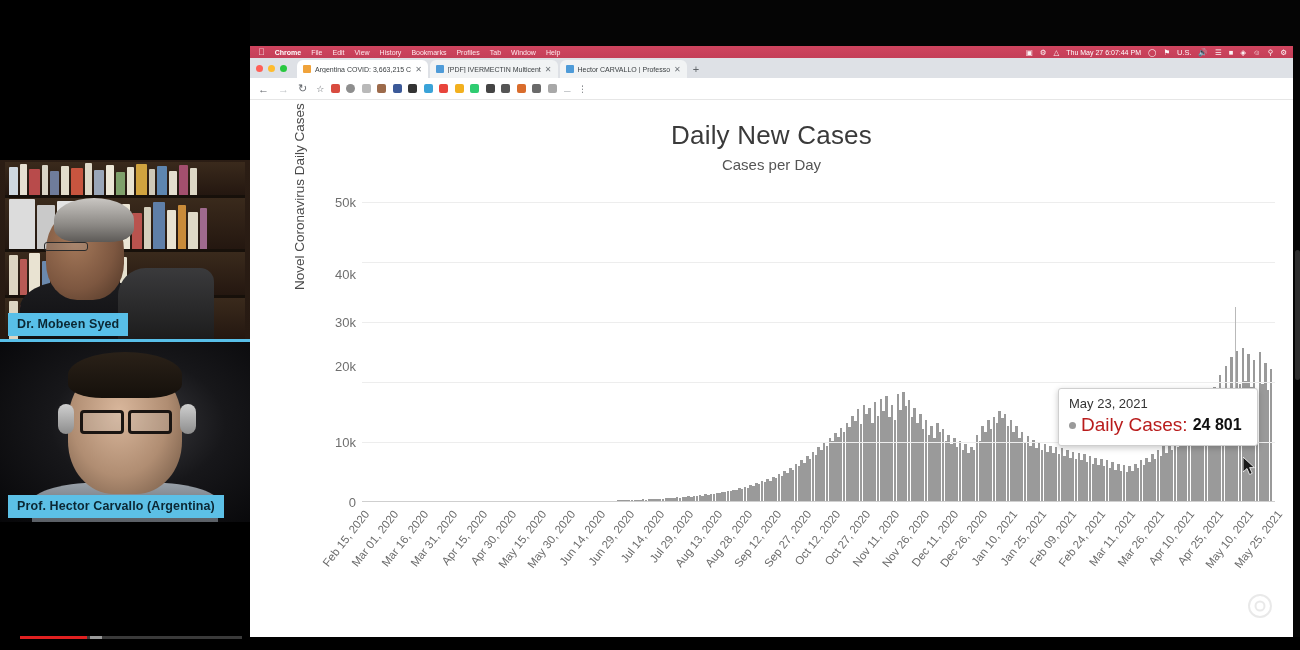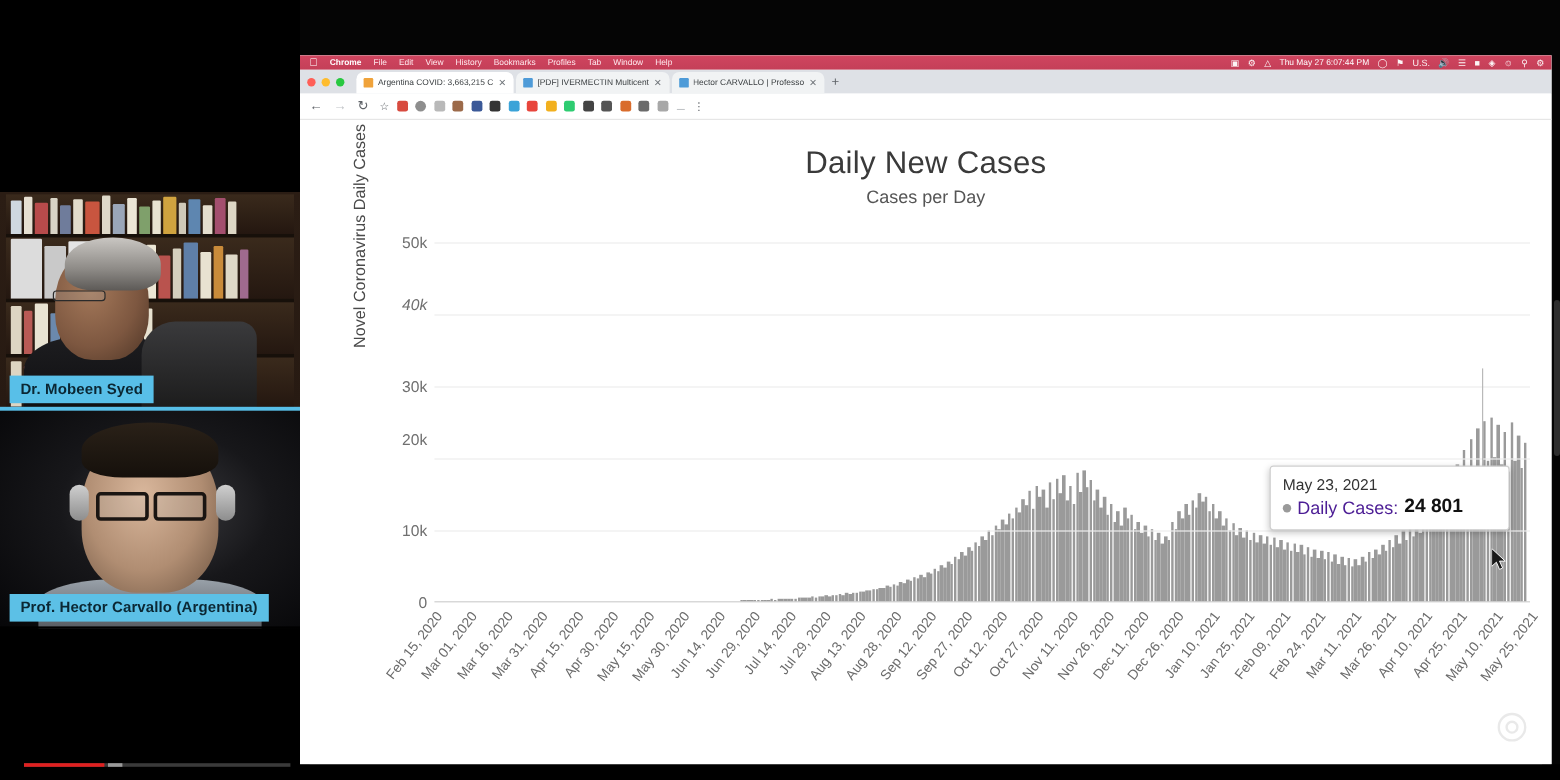--- a/index.html
+++ b/index.html
@@ -212,21 +212,21 @@
   
   #tooltip {
     position: absolute; left: 800px; top: 186px; width: 200px;
     background: #fff; border: 1px solid #cfcfcf; border-radius: 3px;
     box-shadow: 0 2px 6px rgba(0,0,0,.22);
     padding: 7px 10px 9px 10px; z-index: 40;
   }
   #tt-date { font-size: 13px; color: #333; }
   #tt-row { display: flex; align-items: center; gap: 5px; margin-top: 3px; }
   #tt-dot { width: 7px; height: 7px; border-radius: 50%; background: #9a9a9a; }
-  #tt-label { font-size: 15px; color: #4c1d95; }
+  #tt-label { font-size: 19px; color: #b91c1c; }
   #tt-value { font-size: 16px; color: #111; font-weight: bold; }
   #tt-crosshair {
     position: absolute; left: 977px; top: 105px; width: 1px; height: 83px;
     background: #b9b9b9; z-index: 35;
   }
   #cursor {
     position: absolute; left: 985px; top: 255px; z-index: 50;
   }
 
   
@@ -450,21 +450,21 @@
         <div id="chart-title">Daily New Cases</div>
         <div id="chart-sub1">Cases per Day</div>
 
         <div id="plot-wrap">
           <div id="ylabel">Novel Coronavirus Daily Cases</div>
           <div id="yticks">
               <div class="ytick" style="top: 300px;">0</div>
               <div class="ytick" style="top: 240px;">10k</div>
               <div class="ytick" style="top: 164px;">20k</div>
               <div class="ytick" style="top: 120px;">30k</div>
-              <div class="ytick" style="top: 52px; font-style: italic;">40k</div>
+              <div class="ytick" style="top: 72px;">40k</div>
               <div class="ytick" style="top: 0px;">50k</div>
             </div>
           <div id="plot">
             <div id="bars">
                 <div class="bar" style="height: 0px; background: rgb(154, 154, 154); margin-right: 0.35px;"></div>
                 <div class="bar" style="height: 0px; background: rgb(154, 154, 154); margin-right: 0.35px;"></div>
                 <div class="bar" style="height: 0px; background: rgb(154, 154, 154); margin-right: 0.35px;"></div>
                 <div class="bar" style="height: 0px; background: rgb(154, 154, 154); margin-right: 0.35px;"></div>
                 <div class="bar" style="height: 0px; background: rgb(154, 154, 154); margin-right: 0.35px;"></div>
                 <div class="bar" style="height: 0px; background: rgb(154, 154, 154); margin-right: 0.35px;"></div>

